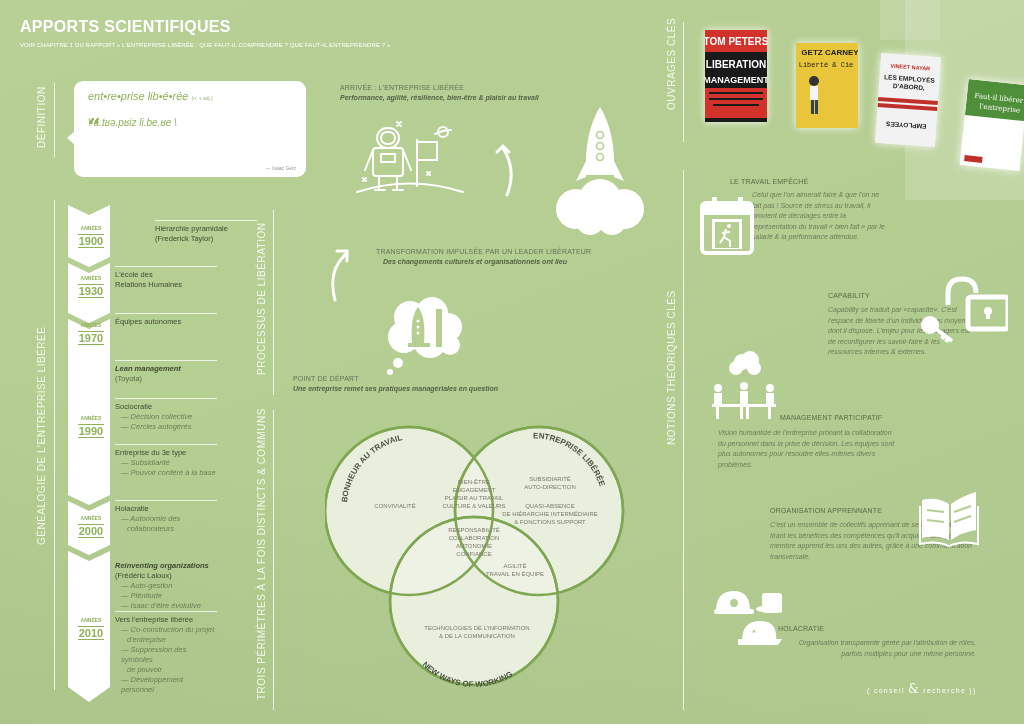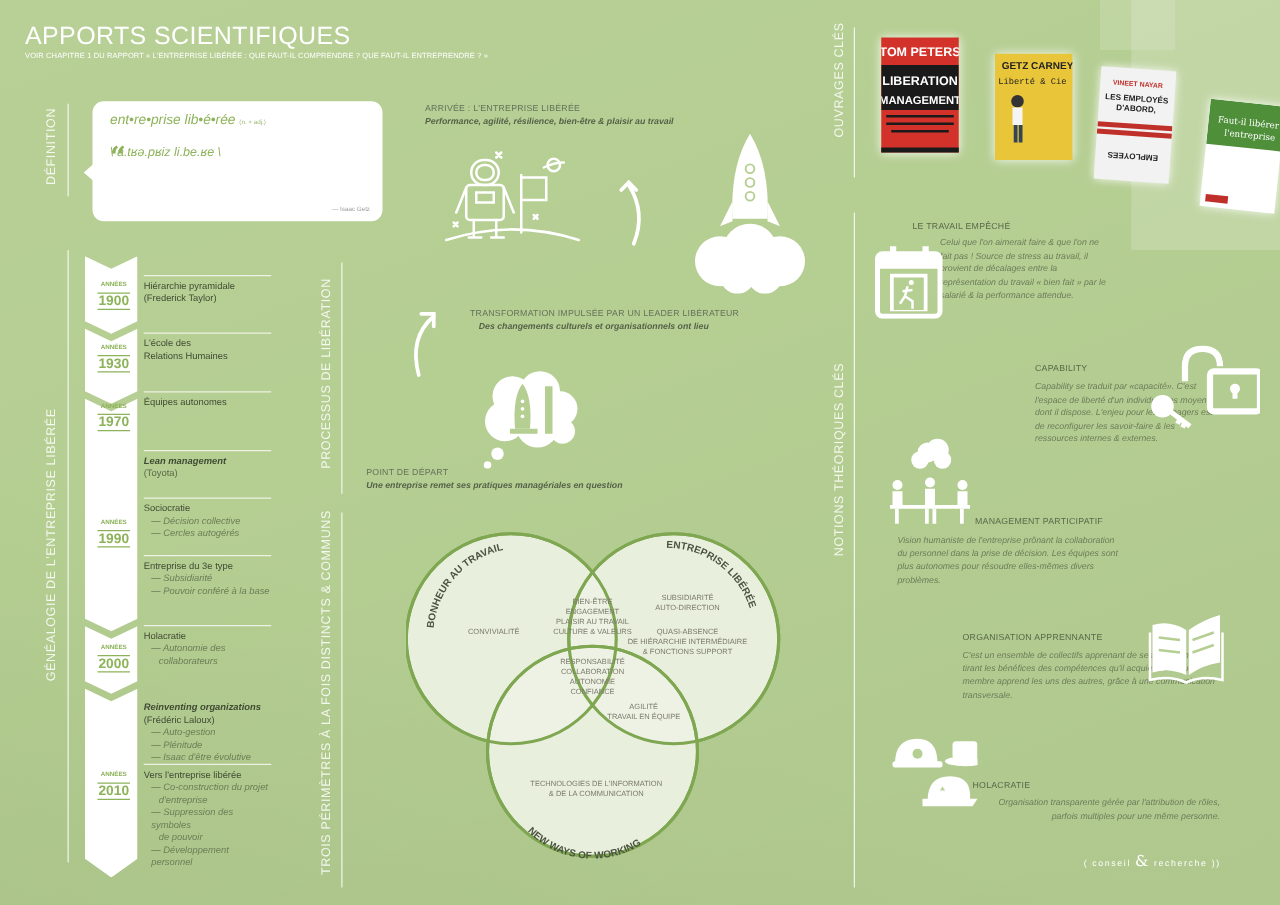--- a/index.html
+++ b/index.html
@@ -23,21 +23,21 @@
   .big-one {
     position: absolute; left: 905px; top: 0; width: 119px; height: 200px;
     background: rgba(255,255,255,0.18);
   }
   .big-one-top {
     position: absolute; left: 880px; top: 0; width: 60px; height: 40px;
     background: rgba(255,255,255,0.14);
   }
   .title {
     position: absolute; left: 20px; top: 18px;
-    font-size: 20px; font-weight: normal; color: #fff; letter-spacing: 0.3px;
+    font-size: 16px; font-weight: bold; color: #fff; letter-spacing: 0.3px;
   }
   .subtitle {
     position: absolute; left: 20px; top: 42px;
     font-size: 6px; color: #fff; letter-spacing: 0.1px;
   }
   .vlabel {
     position: absolute; color: rgba(255,255,255,0.85);
     font-size: 10px; letter-spacing: 0.5px;
     transform: rotate(-90deg); transform-origin: left top; white-space: nowrap;
   }
@@ -126,21 +126,21 @@
 <div>
   <div class="tl-year" style="left:68px;top:225px;position:absolute;"><span class="a">ANNÉES</span><span class="y">1900</span></div>
   <div class="tl-year" style="left:68px;top:275px;position:absolute;"><span class="a">ANNÉES</span><span class="y">1930</span></div>
   <div class="tl-year" style="left:68px;top:322px;position:absolute;"><span class="a">ANNÉES</span><span class="y">1970</span></div>
   <div class="tl-year" style="left:68px;top:415px;position:absolute;"><span class="a">ANNÉES</span><span class="y">1990</span></div>
   <div class="tl-year" style="left:68px;top:515px;position:absolute;"><span class="a">ANNÉES</span><span class="y">2000</span></div>
   <div class="tl-year" style="left:68px;top:617px;position:absolute;"><span class="a">ANNÉES</span><span class="y">2010</span></div>
 </div>
 
 <div class="tl-entries">
-  <div class="tl-entry" style="top:15px;">
+  <div class="tl-entry" style="top:15px;margin-left:40px;">
     <div class="h">Hiérarchie pyramidale</div>
     <div class="h">(Frederick Taylor)</div>
   </div>
   <div class="tl-entry" style="top:61px;">
     <div class="h">L'école des</div>
     <div class="h">Relations Humaines</div>
   </div>
   <div class="tl-entry" style="top:108px;">
     <div class="h">Équipes autonomes</div>
   </div>

